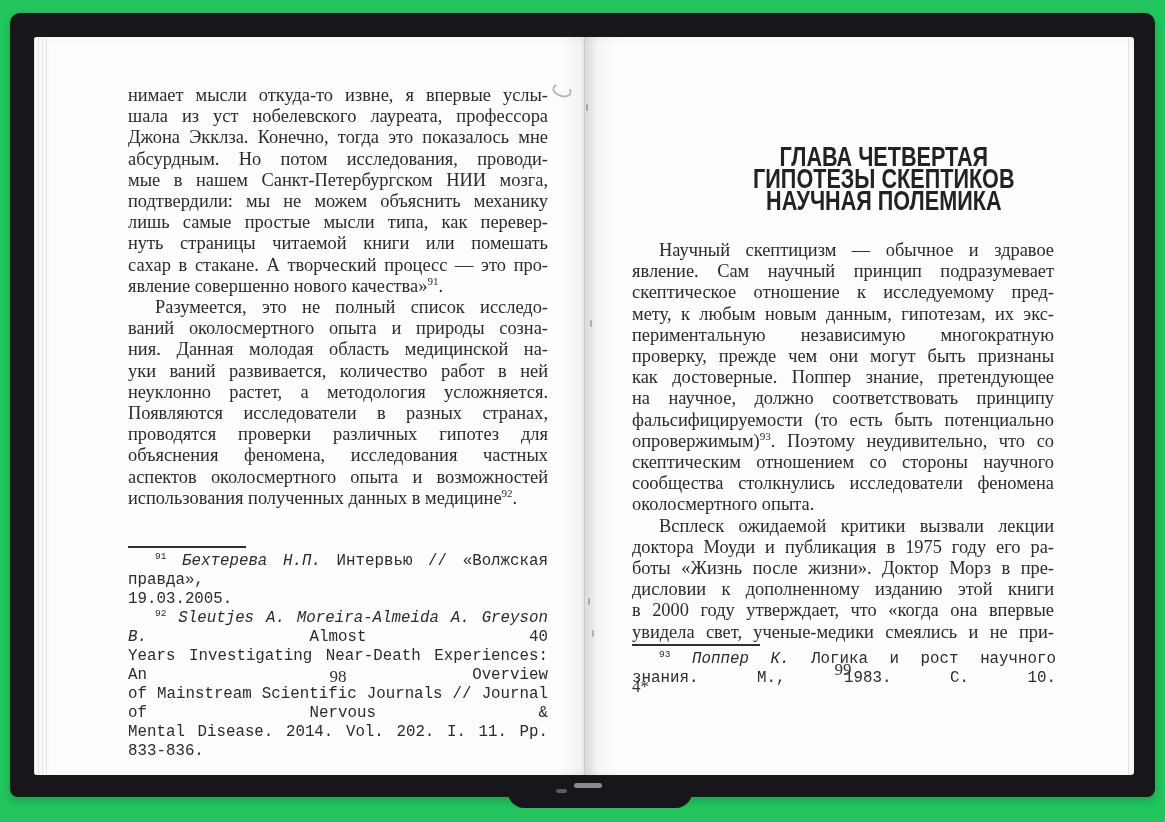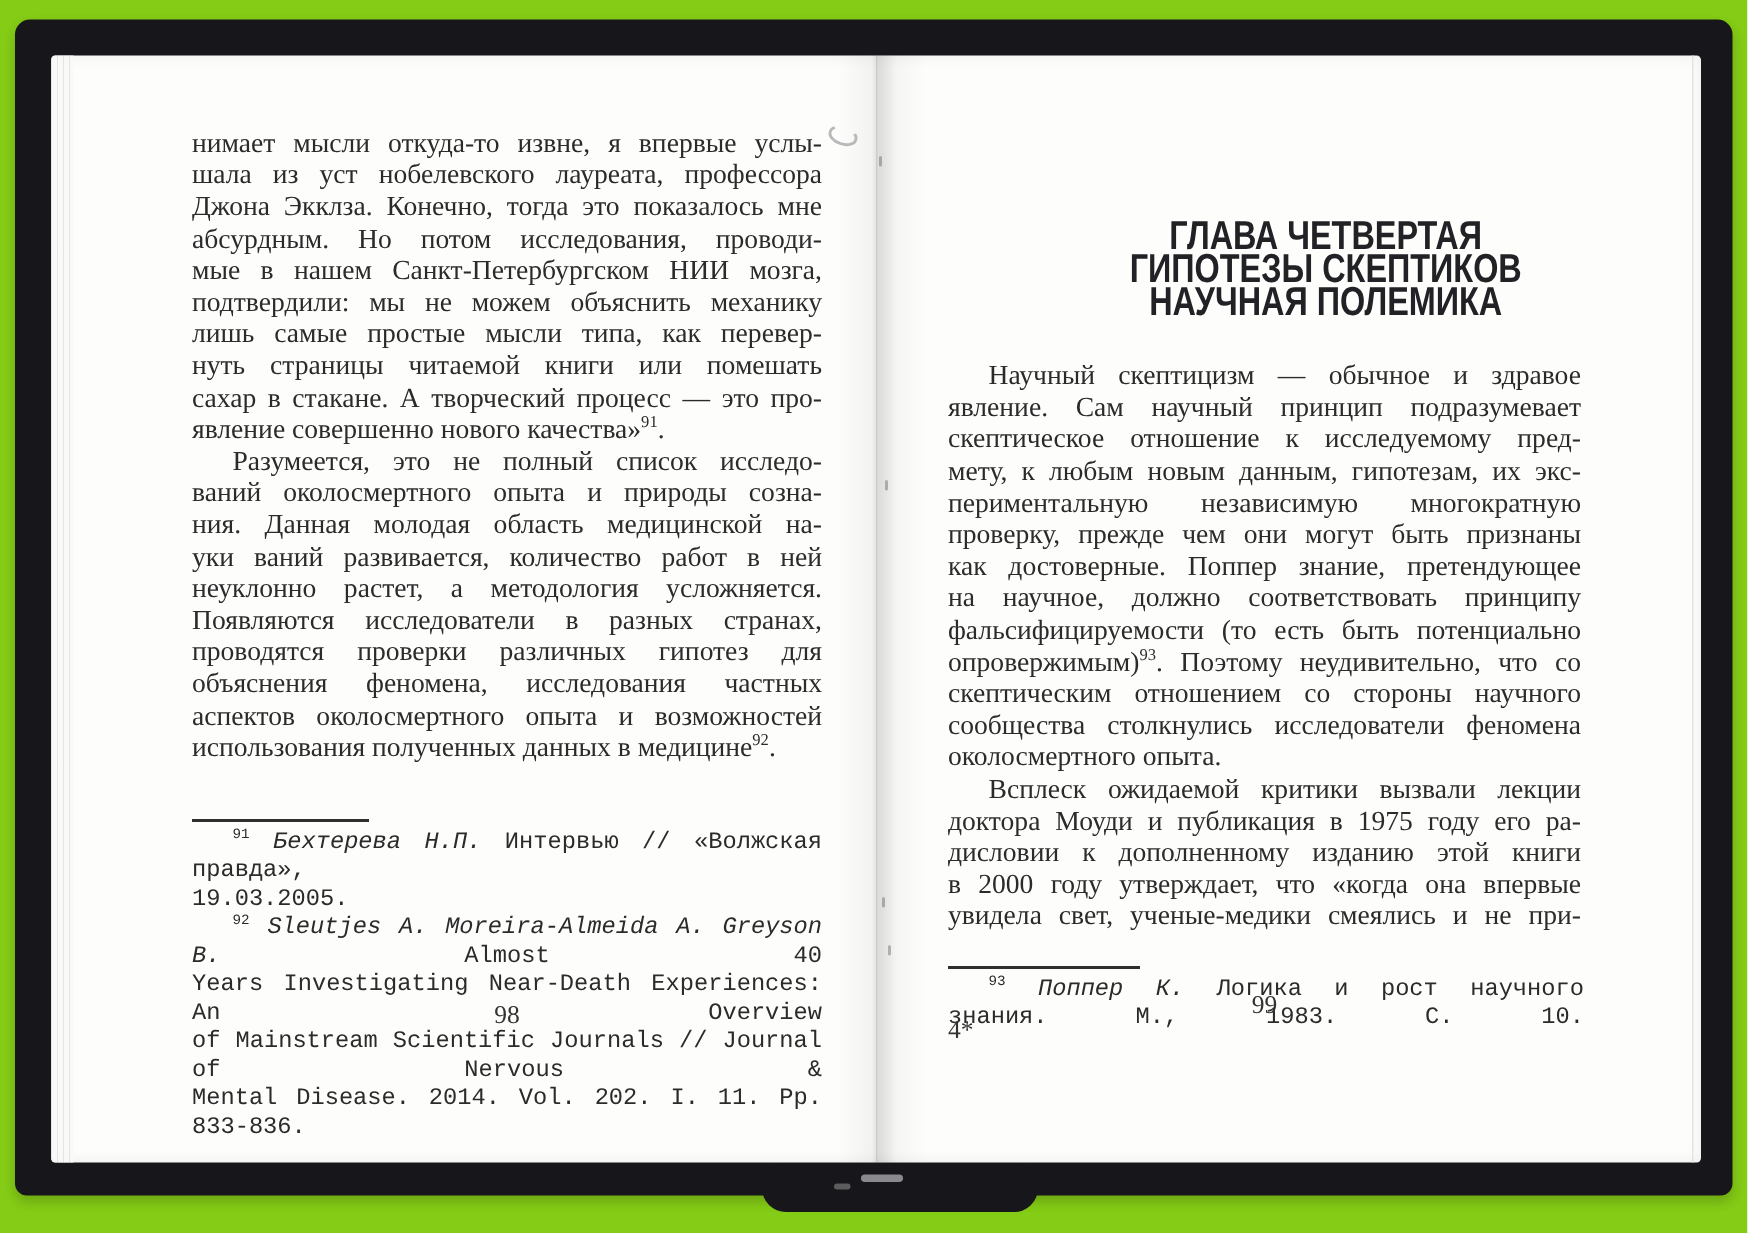--- a/index.html
+++ b/index.html
@@ -1,16 +1,16 @@
 <!DOCTYPE html>
 <html><head>
 <meta charset="utf-8">
 <style>
   html,body{margin:0;padding:0;background:#ffffff;}
-  .stage{position:relative;width:1165px;height:822px;background:#84cc16;overflow:hidden;
+  .stage{position:relative;width:1165px;height:822px;background:#22c55e;overflow:hidden;
          font-family:"Liberation Serif","DejaVu Serif",serif;color:var(--ink,#2b2b2b);}
 
   
   .cover{position:absolute;left:10px;top:13px;width:1145px;height:784px;
          background:var(--cover,#17171b);border-radius:10px 10px 8px 8px;
          box-shadow:0 4px 8px rgba(0,0,0,0.18);}
   .spine-bump-top{position:absolute;left:528px;top:30px;width:134px;height:18px;
          background:var(--cover,#17171b);border-radius:0 0 16px 16px;}
   .spine-bump-bottom{position:absolute;left:508px;top:776px;width:184px;height:32px;
          background:var(--cover,#17171b);border-radius:16px;}
@@ -126,20 +126,21 @@
         <div class="tline">проверку, прежде чем они могут быть признаны</div>
         <div class="tline">как достоверные. Поппер знание, претендующее</div>
         <div class="tline">на научное, должно соответствовать принципу</div>
         <div class="tline">фальсифицируемости (то есть быть потенциально</div>
         <div class="tline">опровержимым)<sup>93</sup>. Поэтому неудивительно, что со</div>
         <div class="tline">скептическим отношением со стороны научного</div>
         <div class="tline">сообщества столкнулись исследователи феномена</div>
         <div class="tline pend">околосмертного опыта.</div>
         <div class="tline ind">Всплеск ожидаемой критики вызвали лекции</div>
         <div class="tline">доктора Моуди и публикация в 1975 году его ра-</div>
+        <div class="tline">боты «Жизнь после жизни». Доктор Морз в пре-</div>
         <div class="tline">дисловии к дополненному изданию этой книги</div>
         <div class="tline">в 2000 году утверждает, что «когда она впервые</div>
         <div class="tline">увидела свет, ученые-медики смеялись и не при-</div>
       </div>
 
     <div class="fn-rule" style="left:632px;top:644px;width:128px;"></div>
 
     <div class="tblock fn" style="left:632px;top:650px;width:424px;">
         <div class="tline ind"><sup>93</sup> <i>Поппер К.</i> Логика и рост научного знания. М., 1983. С. 10.</div>
       </div>

